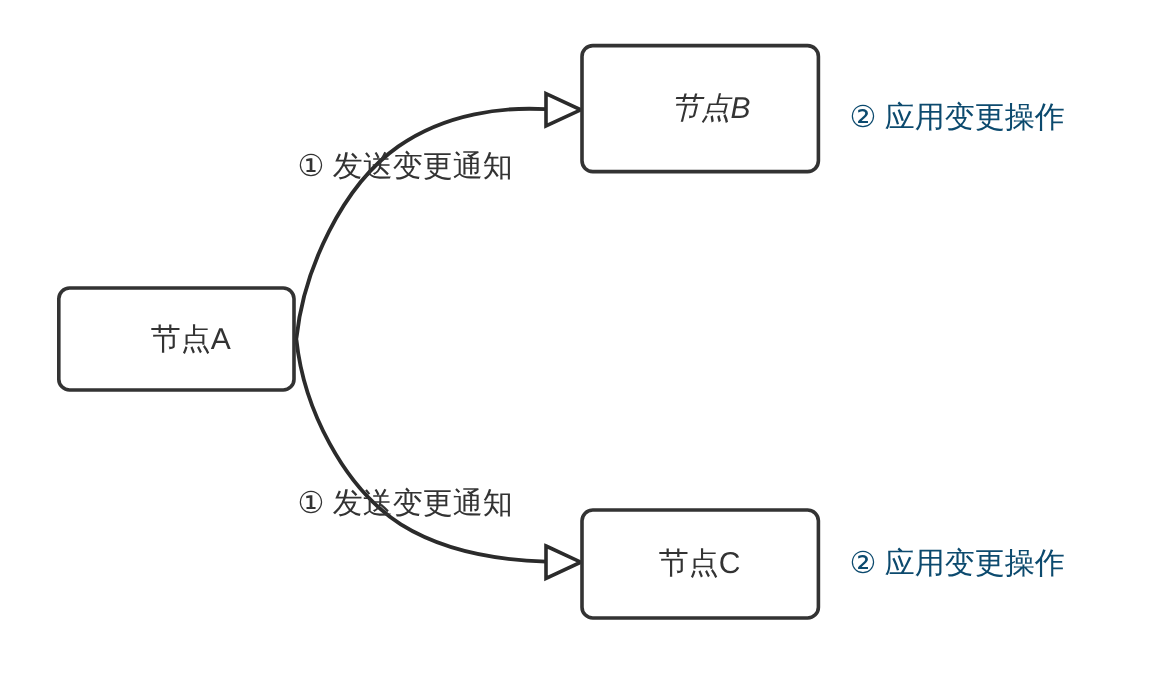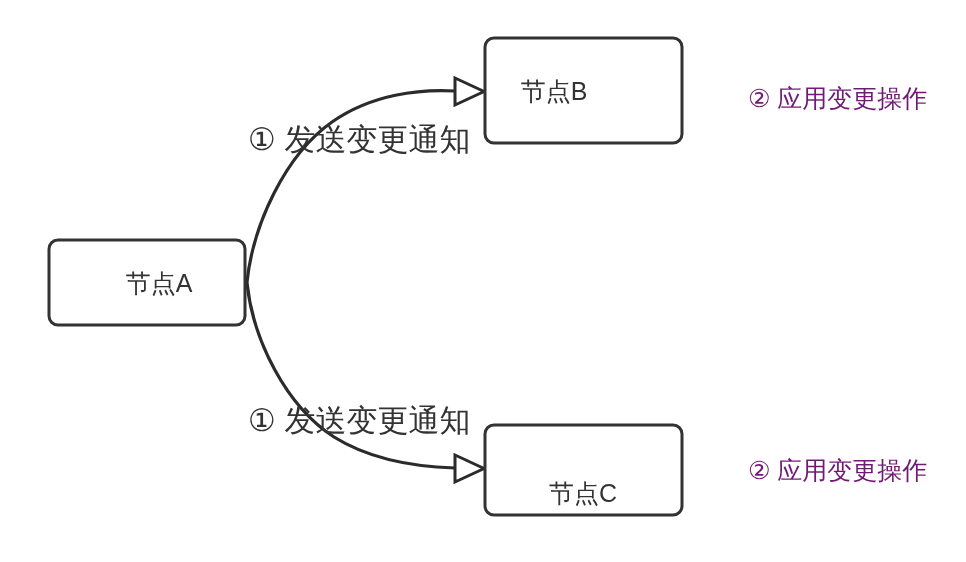--- a/index.html
+++ b/index.html
@@ -46,33 +46,32 @@
     color: #333333;
     font-size: 25px;
     line-height: 1;
     white-space: nowrap;
     text-align: center;
     transform: translate(-50%, -50%);
   }
   .edge-label {
     position: absolute;
     color: #333333;
-    font-size: 31px;
+    font-size: 25px;
     line-height: 1;
     white-space: nowrap;
     transform: translateY(-50%);
   }
   .side-label {
     position: absolute;
-    color: #701a75;
+    color: #0c4a6e;
     font-size: 25px;
     line-height: 1;
     white-space: nowrap;
     transform: translateY(-50%);
-    margin-left: 40px;
   }
 </style>
 </head>
 <body>
 
 <div id="diagram-canvas">
 
   <svg id="diagram-svg" viewBox="0 0 966 562">
 
     <path class="edge-path" d="M 247,282 C 253,225 285,155 332,122 C 372,94 420,89 455,91"></path>
@@ -83,23 +82,23 @@
 
     <rect class="node-box" x="49" y="240" width="196" height="85" rx="9" ry="9"></rect>
 
     <rect class="node-box" x="485" y="38" width="197" height="105" rx="9" ry="9"></rect>
 
     <rect class="node-box" x="485" y="425" width="197" height="90" rx="9" ry="9"></rect>
   </svg>
 
   <div class="node-label" style="left:159px; top:283px;">节点A</div>
 
-  <div class="node-label" style="left:554px; top:91px;">节点B</div>
+  <div class="node-label" style="left:592px; top:91px;font-style:italic;">节点B</div>
 
-  <div class="node-label" style="left:583px; top:470px;margin-top:23px;">节点C</div>
+  <div class="node-label" style="left:583px; top:470px;">节点C</div>
 
   <div class="edge-label" style="left:248px; top:139px;">① 发送变更通知</div>
 
   <div class="edge-label" style="left:248px; top:420px;">① 发送变更通知</div>
 
   <div class="side-label" style="left:708px; top:98px;">② 应用变更操作</div>
 
   <div class="side-label" style="left:708px; top:470px;">② 应用变更操作</div>
 
 </div>

